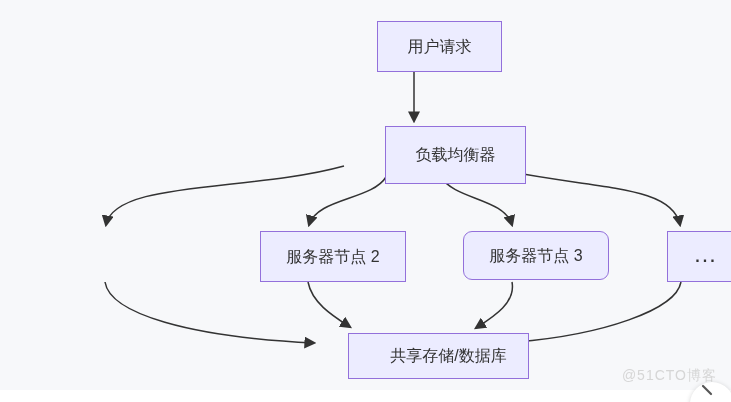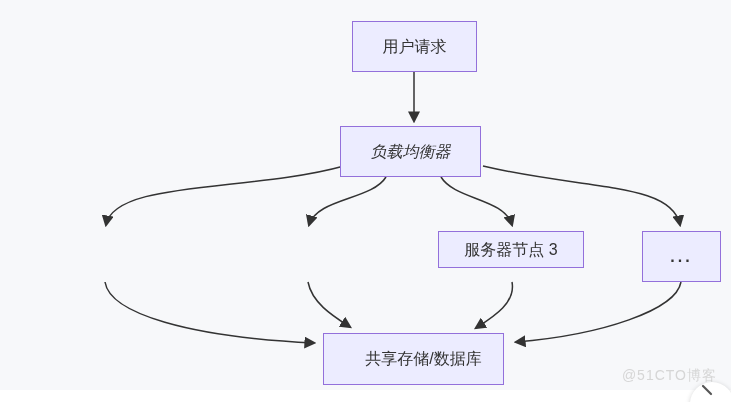--- a/index.html
+++ b/index.html
@@ -14,29 +14,29 @@
   }
   .edges{position:absolute;left:0;top:0;pointer-events:none;}
   .edge{fill:none;stroke:var(--edge-stroke,#333);stroke-width:1.5px;}
   .arrowhead{fill:var(--edge-stroke,#333);stroke:none;}
   .node{
     position:absolute;display:flex;align-items:center;justify-content:center;
     background:var(--node-fill,#ECECFF);
     border:1px solid var(--node-border,#9370DB);
     color:var(--text,#333);
     font-size:16px;line-height:1;box-sizing:border-box;
-    text-align:center;white-space:nowrap;
+    text-align:center;white-space:nowrap;margin-left:25px;
   }
   .node-user    {left:352px;top:21px; width:125px;height:51px;}
-  .node-lb      {left:340px;top:126px;width:141px;height:51px;font-style:italic;}
+  .node-lb      {left:360px;top:126px;width:141px;height:58px;}
   .node-s1      {left:32px; top:231px;width:146px;height:51px;}
   .node-s2      {left:235px;top:231px;width:146px;height:51px;}
-  .node-s3      {left:438px;top:231px;width:146px;height:37px;}
+  .node-s3      {left:438px;top:231px;width:146px;height:49px;border-radius:9px;}
   .node-more    {left:642px;top:231px;width:79px; height:51px;letter-spacing:3px;font-weight:bold;}
-  .node-storage {left:323px;top:333px;width:181px;height:52px;padding-left:20px;}
+  .node-storage {left:323px;top:333px;width:181px;height:46px;padding-left:20px;}
   .watermark{
     position:absolute;right:14px;top:367px;
     font-size:14px;color:#d6d6d6;letter-spacing:1px;
     user-select:none;
   }
   .fab{
     position:absolute;left:690px;top:382px;width:44px;height:44px;
     background:#ffffff;border-radius:50%;
     box-shadow:0 1px 5px rgba(0,0,0,0.18);
   }
@@ -62,20 +62,21 @@
     <path class="edge" marker-end="url(#arrow)" d="M308 282 C312 303 333 316 350 327"></path>
     <path class="edge" marker-end="url(#arrow)" d="M512 282 C516 303 493 317 476 328"></path>
     <path class="edge" marker-end="url(#arrow)" d="M681 282 C676 310 602 335 516 342"></path>
   </svg>
 
   <div class="node node-user">用户请求</div>
 
   <div class="node node-lb">负载均衡器</div>
 
 
+  <div class="node node-s2">服务器节点 2</div>
 
   <div class="node node-s3">服务器节点 3</div>
 
   <div class="node node-more">...</div>
 
   <div class="node node-storage">共享存储/数据库</div>
 
 </div>
 
 <span class="watermark">@51CTO博客</span>

